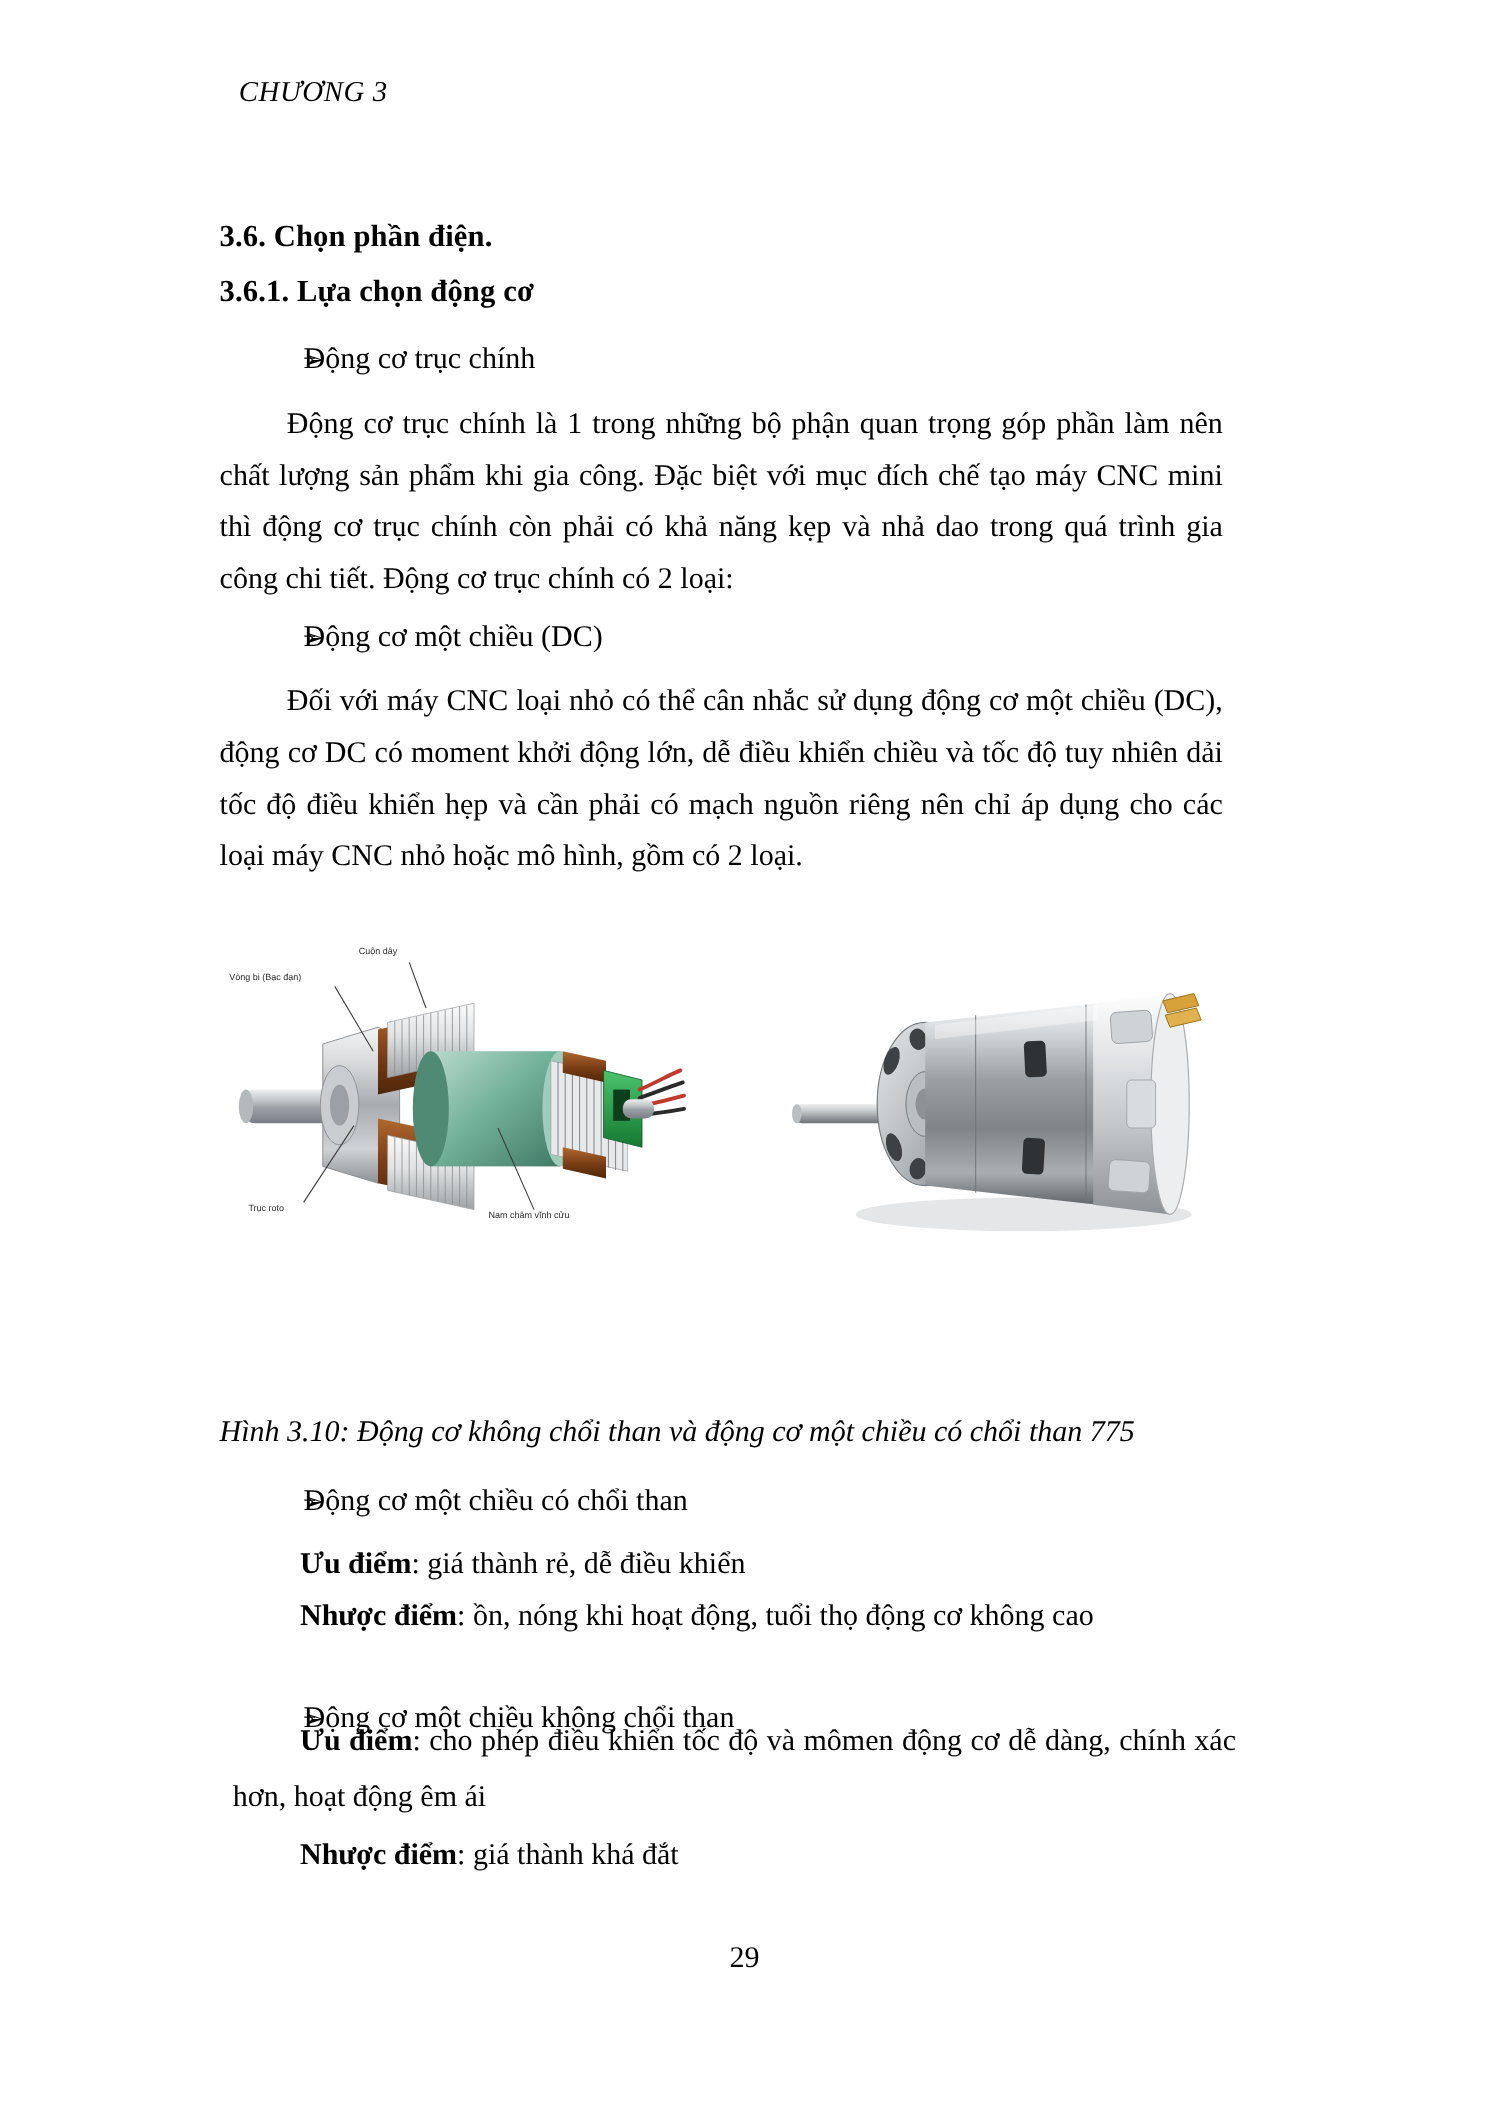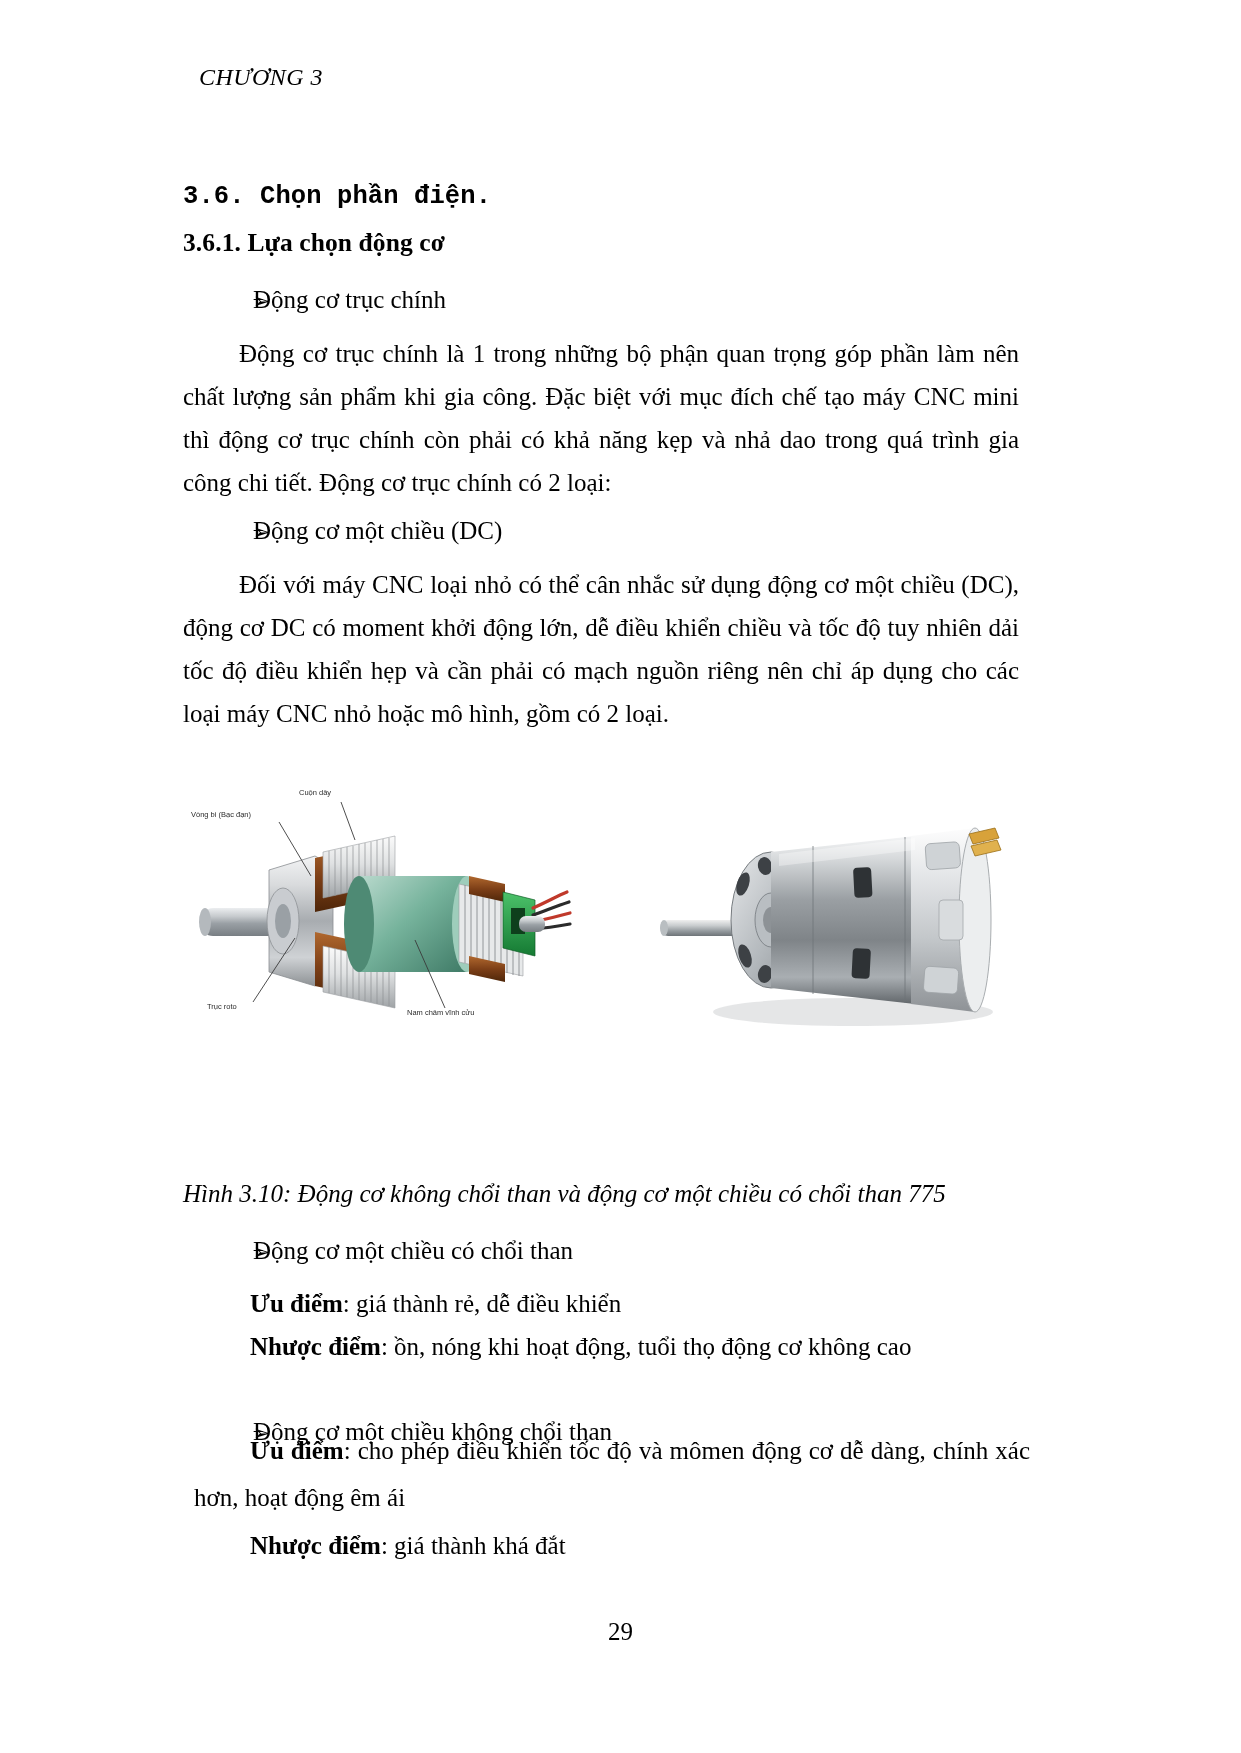--- a/index.html
+++ b/index.html
@@ -35,21 +35,21 @@
   }
 
   
   .h-sec {
     position: absolute;
     left: 183px;
     font-weight: bold;
     font-size: 25.5px;
     letter-spacing: .1px;
   }
-  #h36  { top: 182px; font-family: Liberation Mono, monospace; }
+  #h36  { top: 182px; }
   #h361 { top: 228px; }
 
   
   .bullet {
     position: absolute;
     left: 183px;
     width: 836px;
     font-size: 25px;
     line-height: 1.0;
   }

